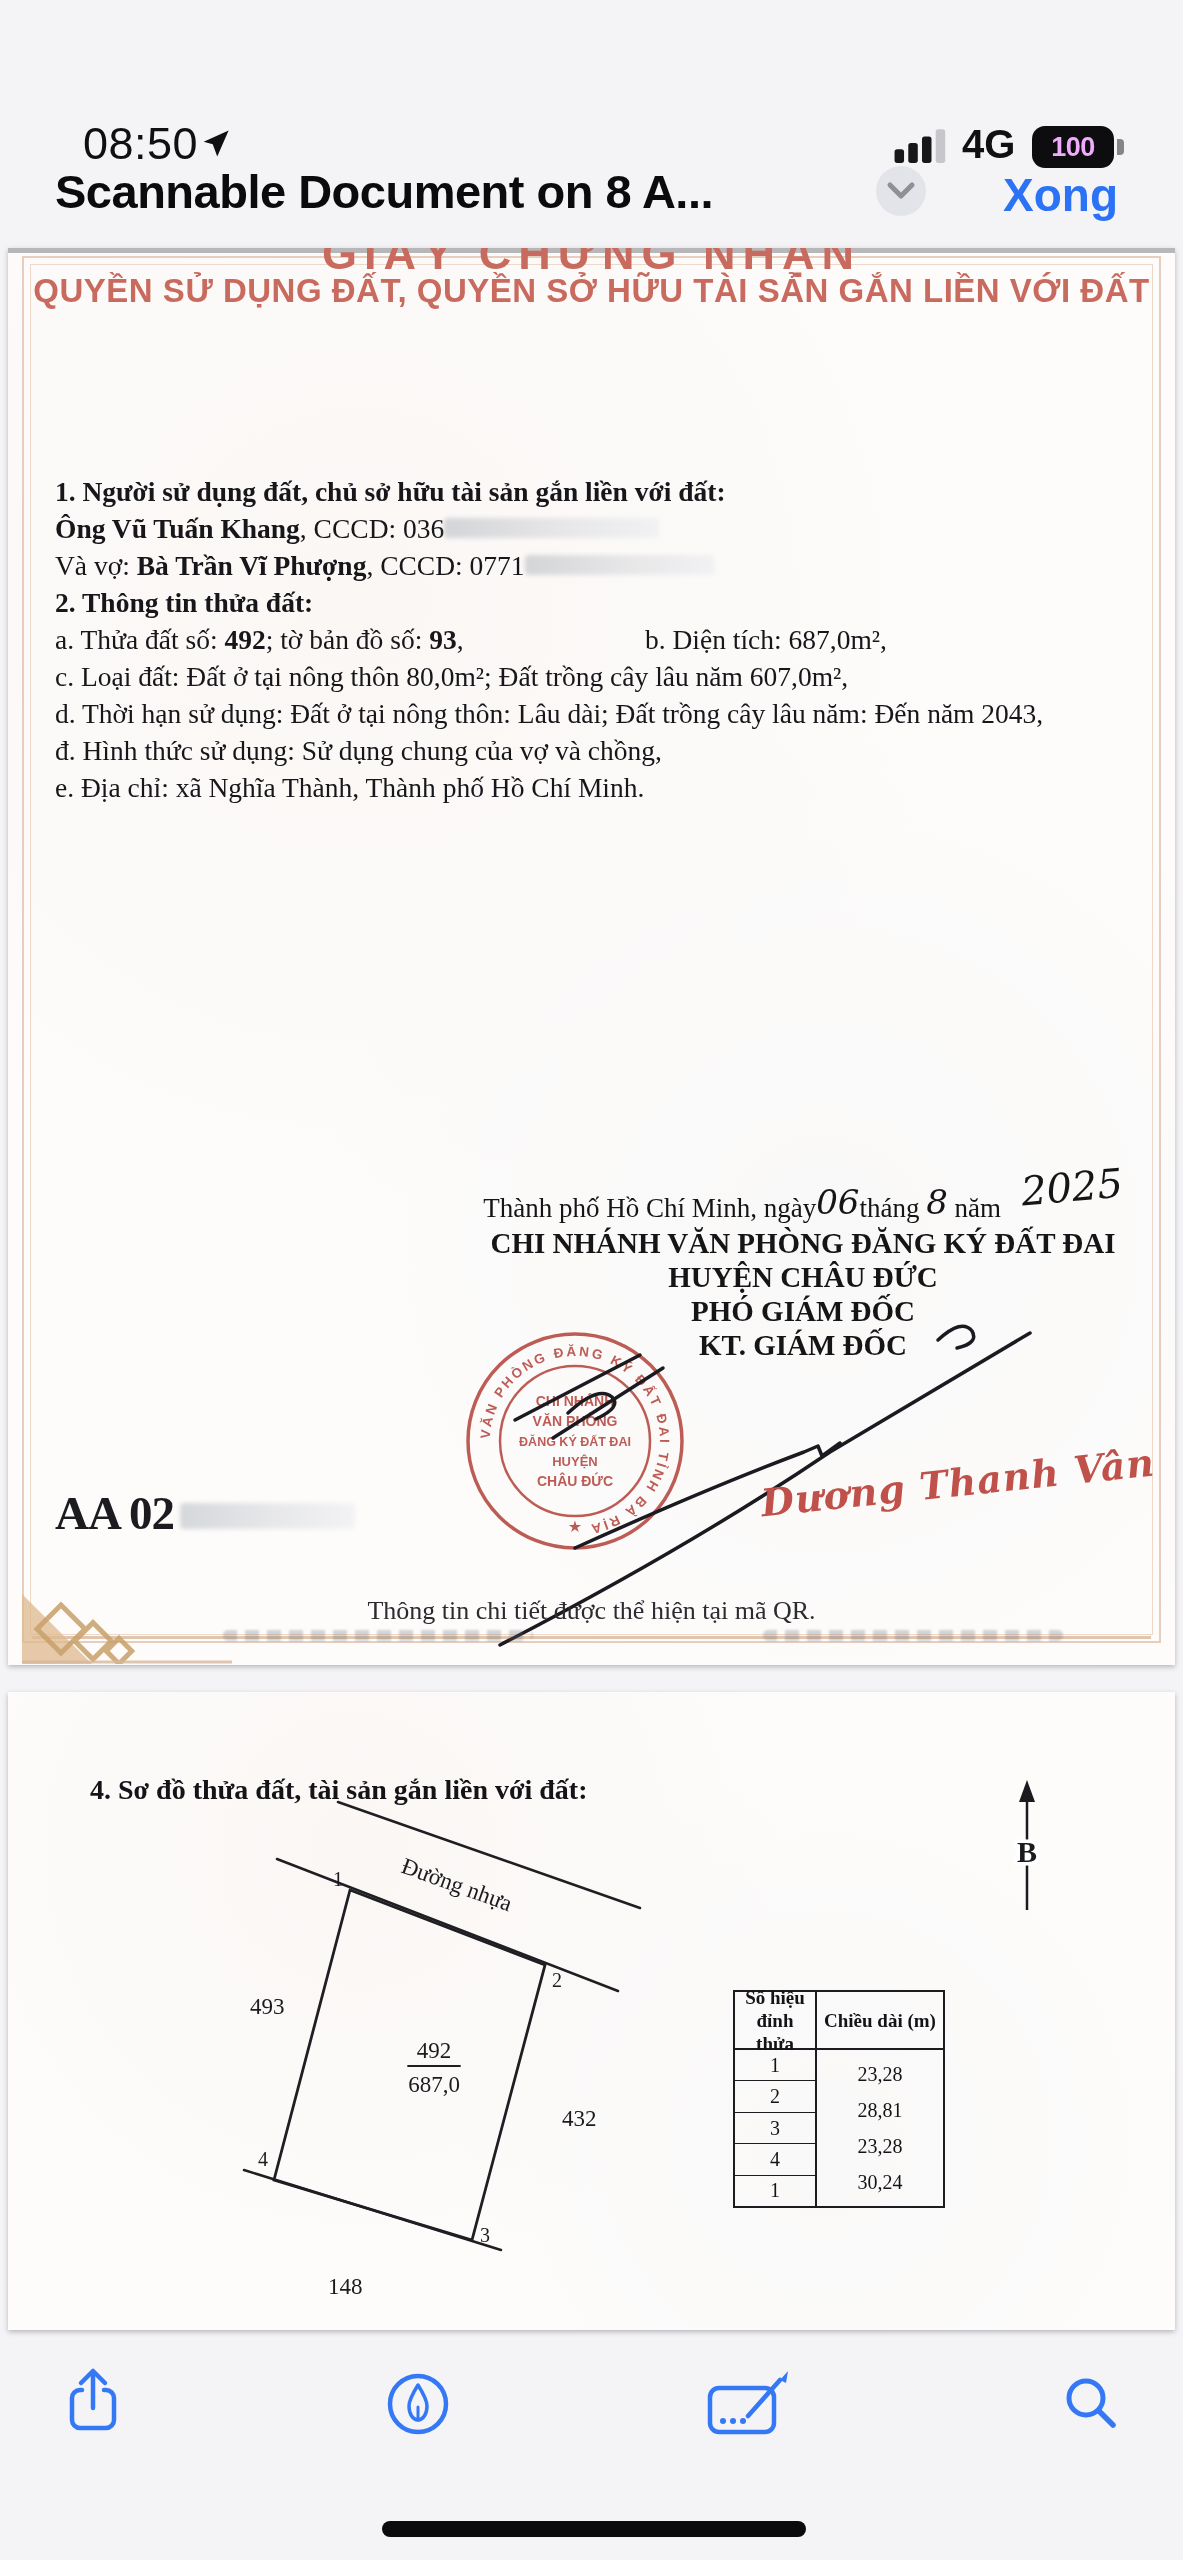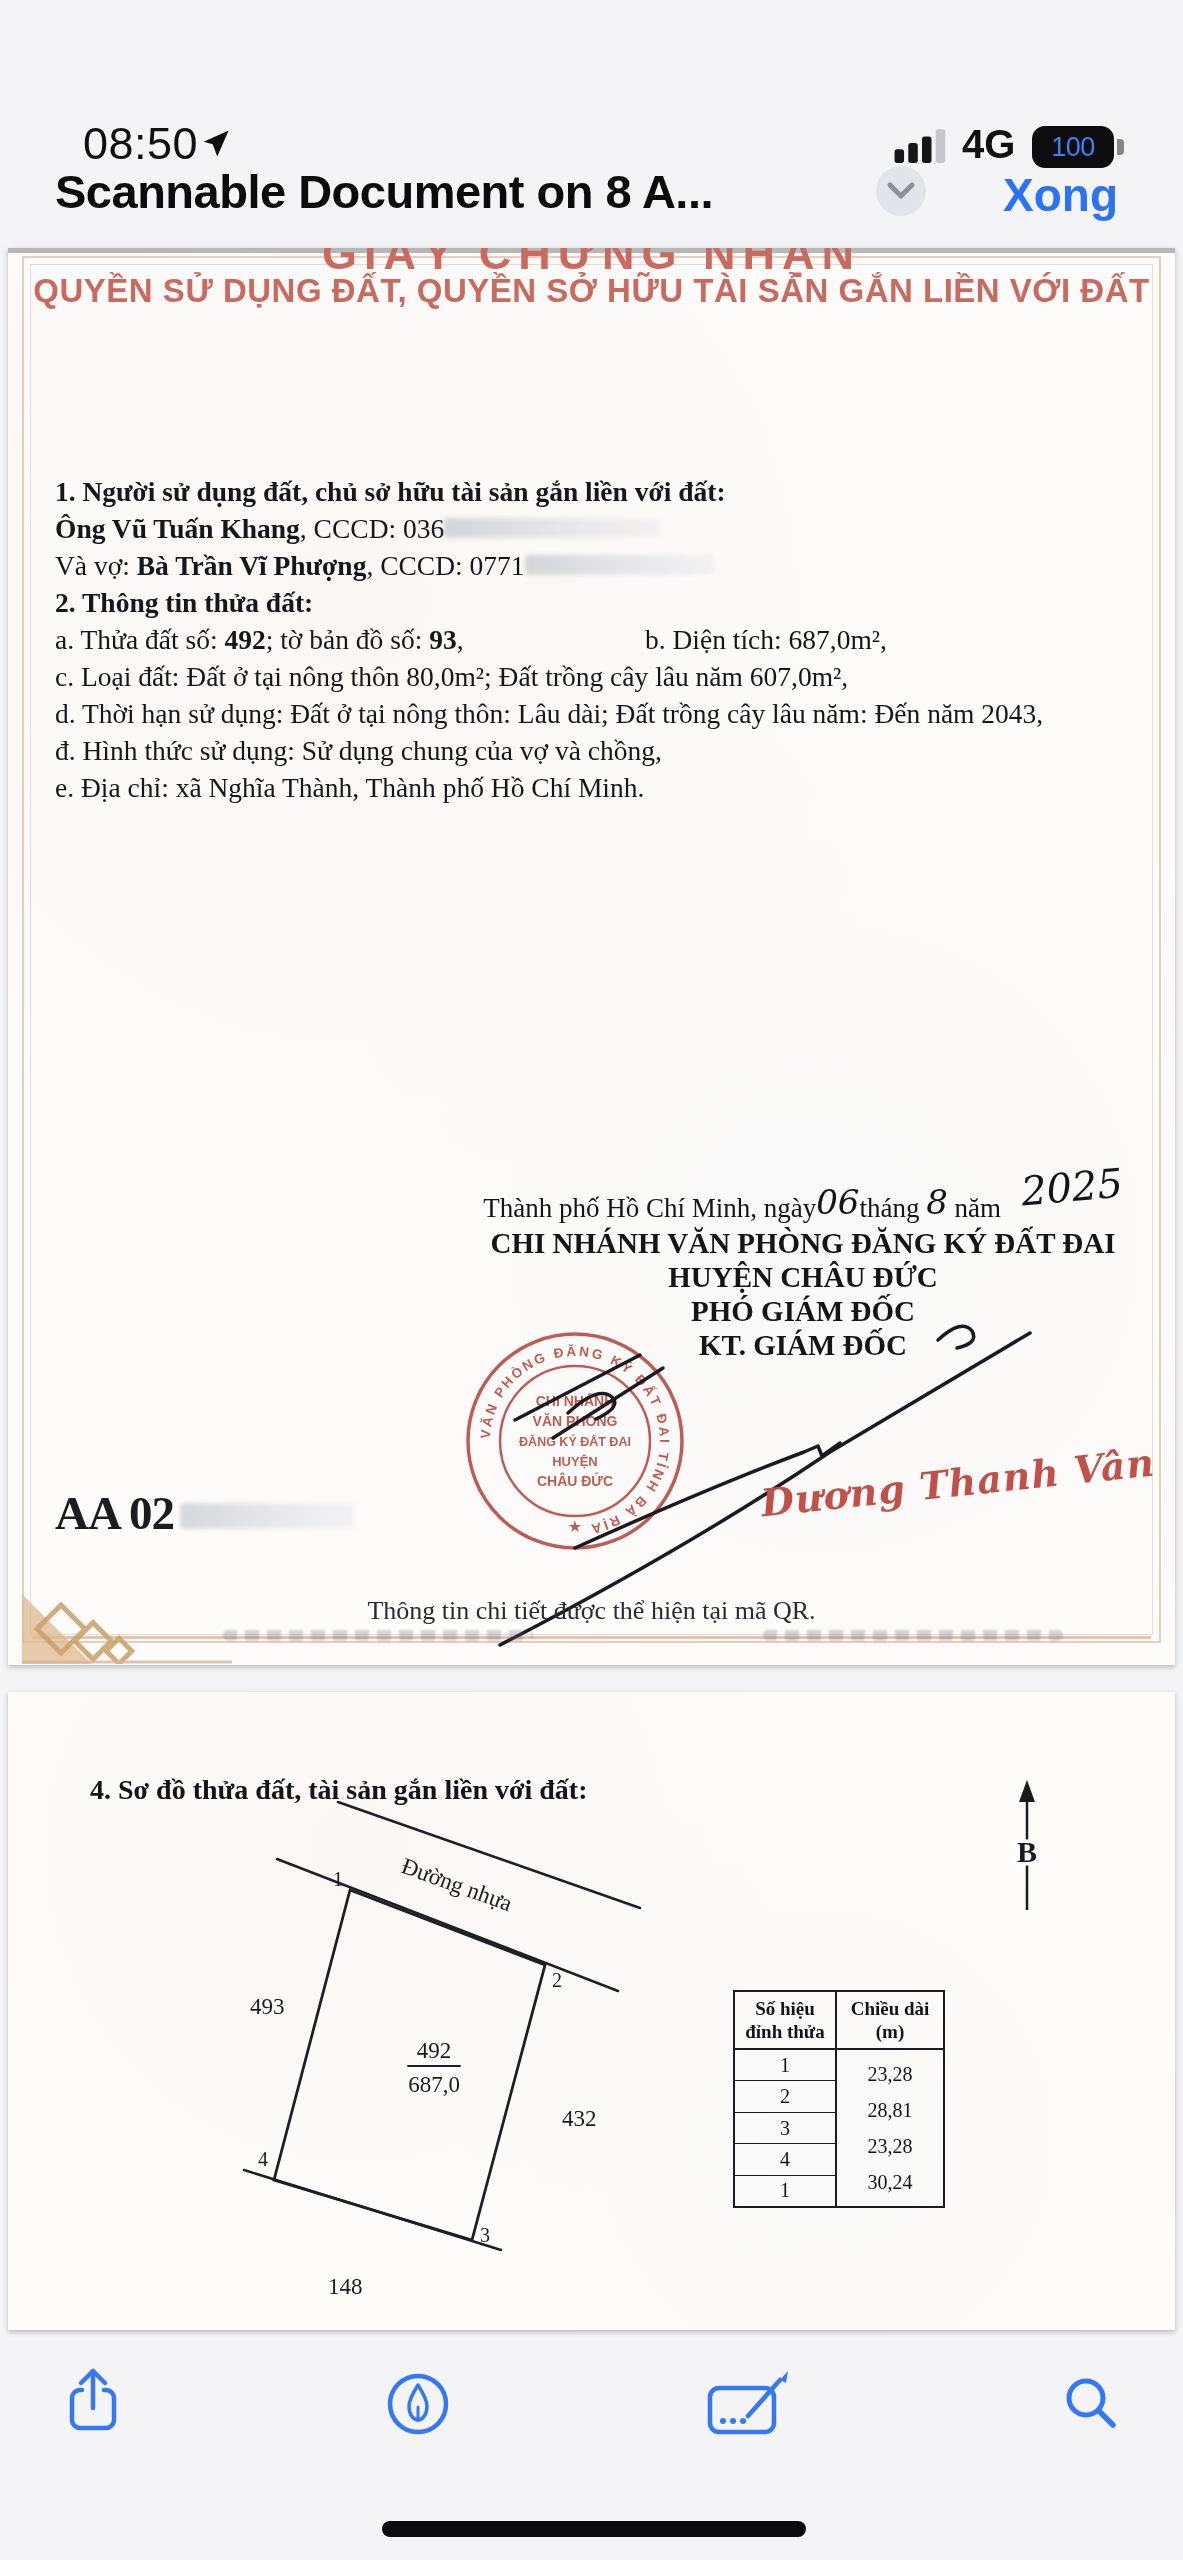--- a/index.html
+++ b/index.html
@@ -8,21 +8,21 @@
   .screen { position:absolute; inset:0; width:1183px; height:2560px; overflow:hidden; background:#f4f4f7; }
   .abs { position:absolute; }
 
   
   .status-time { left:83px; top:118px; font-size:45px; font-weight:400; color:#101013; letter-spacing:.5px; }
   .loc-arrow { left:198px; top:126px; }
   .signal { left:894px; top:126px; }
   .net-label { left:962px; top:122px; font-size:40px; font-weight:700; color:#101013; }
   .battery { left:1032px; top:126px; width:82px; height:42px; background:#0d0d0f; border-radius:13px;
              display:flex; align-items:center; justify-content:center; }
-  .battery span { color:#3b82f6; font-size:27px; font-weight:400; letter-spacing:-.5px; }
+  .battery span { color:#f0abfc; font-size:27px; font-weight:700; letter-spacing:-.5px; }
   .battery-nub { left:1117px; top:139px; width:7px; height:16px; border-radius:0 4px 4px 0; background:#2a2a2e; opacity:.55; }
 
   
   .nav-title { left:55px; top:164px; font-size:47px; font-weight:700; color:#0b0b0d; letter-spacing:-.5px; }
   .chev-btn { left:876px; top:166px; width:50px; height:50px; border-radius:50%; background:#e3e4e9;
               display:flex; align-items:center; justify-content:center; }
   .done-btn { left:1003px; top:168px; font-size:46px; font-weight:700; color:#2b72f4; }
 
   
   .page { background:
@@ -58,21 +58,21 @@
   .serial .smudge { width:175px; height:26px; margin-left:6px; }
   .qr-note { left:0; right:0; top:1348px; text-align:center; font-family:"Liberation Serif", serif;
              font-size:26px; color:#2b2b30; }
   .ghost { height:11px; border-radius:5px; opacity:.28; filter:blur(1px);
            background:repeating-linear-gradient(90deg,#6b6e76 0 14px, transparent 14px 22px); }
 
   
   .s4-title { left:82px; top:82px; font-family:"Liberation Serif", serif; font-size:28px; font-weight:700; color:#141418; }
   .vtable { left:725px; top:298px; width:212px; height:218px; border:2.5px solid #1c1c20; display:flex;
             font-family:"Liberation Serif", serif; color:#141418; background:#fff0; }
-  .vt-col1 { width:102px; border-right:2px solid #1c1c20; display:flex; flex-direction:column; }
+  .vt-col1 { width:82px; border-right:2px solid #1c1c20; display:flex; flex-direction:column; }
   .vt-col2 { flex:1; display:flex; flex-direction:column; }
   .vt-hdr { height:58px; border-bottom:2px solid #1c1c20; font-size:19px; font-weight:600; text-align:center;
             display:flex; align-items:center; justify-content:center; line-height:23px; padding:2px; }
   .vt-cell { flex:1; border-bottom:1.5px solid #1c1c20; display:flex; align-items:center; justify-content:center; font-size:20px; }
   .vt-cell:last-child { border-bottom:none; }
   .vt-vals { flex:1; display:flex; flex-direction:column; justify-content:space-around; align-items:center;
              font-size:20px; padding:6px 0; }
 
   
   .toolbar-icon svg { display:block; }

